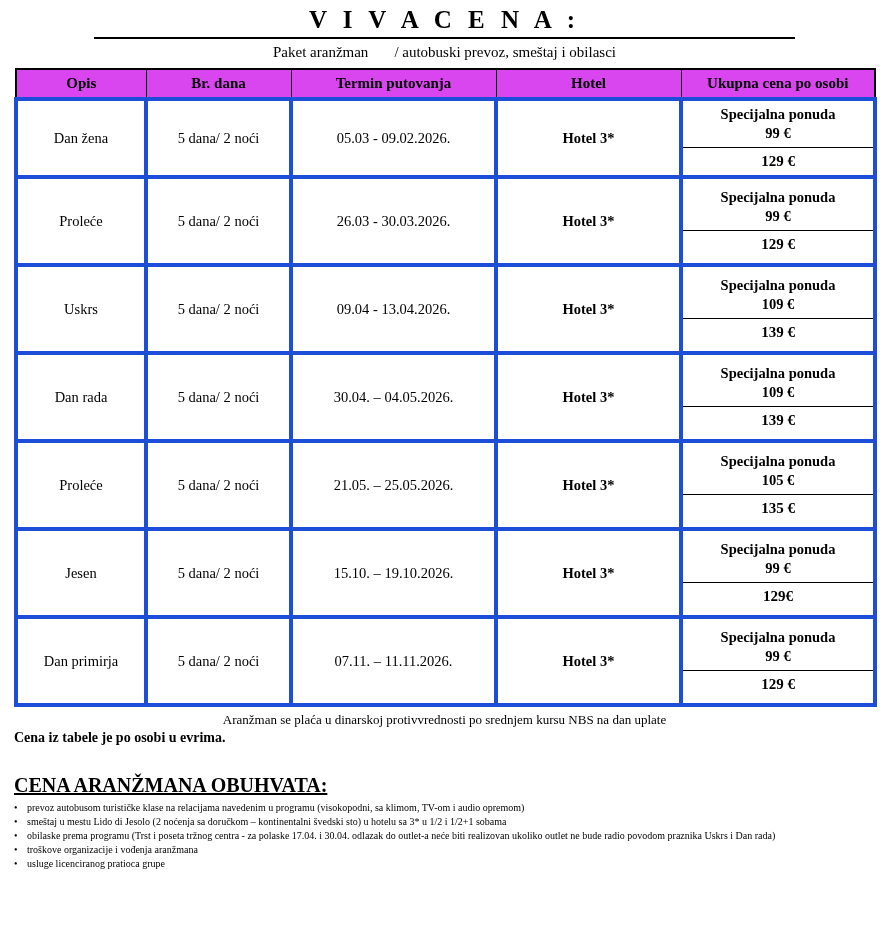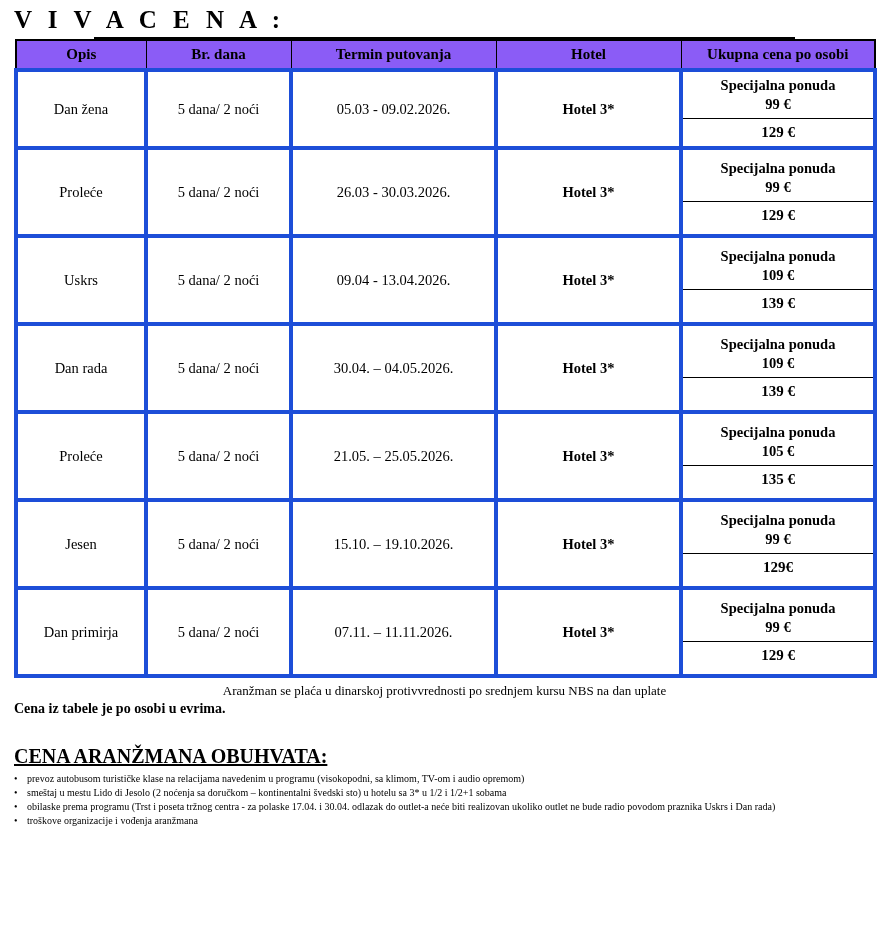--- a/index.html
+++ b/index.html
@@ -14,20 +14,21 @@
     color: #000000;
     position: relative;
     overflow: hidden;
   }
   .page {
     width: 889px;
     box-sizing: border-box;
     padding: 0 14px;
   }
   .doc-title {
+    text-align: center;
     font-family: "Liberation Serif", serif;
     font-size: 25px;
     font-weight: bold;
     letter-spacing: 5px;
     margin-top: 6px;
     margin-bottom: 2px;
   }
   .title-rule {
     border: none;
     border-top: 2px solid #000;
@@ -48,21 +49,21 @@
     width: 859px;
     table-layout: fixed;
     border: 2px solid #000;
   }
   table.main th {
     border: 1px solid #000;
     font-size: 15px;
     font-weight: bold;
     text-align: center;
     padding: 5px 2px;
-    background: #8b5cf6;
+    background: #d946ef;
   }
   table.main td {
     border: 4px solid #1d4ed8;
     font-size: 14.5px;
     text-align: center;
     padding: 4px 2px;
     vertical-align: middle;
   }
   .col-opis { width: 130px; }
   .col-dana { width: 145px; }
@@ -127,20 +128,23 @@
   }
 </style>
 </head>
 <body>
 
 <div class="page">
 
   <div class="doc-title">V I V A C E N A :</div>
   <hr class="title-rule">
 
+  <div class="subtitle">
+    <span>Paket aranžman</span><span class="sep"></span><span>/ autobuski prevoz, smeštaj i obilasci</span>
+  </div>
 
   <table class="main">
     <colgroup>
       <col class="col-opis">
         <col class="col-dana">
         <col class="col-termin">
         <col class="col-hotel">
         <col class="col-cena">
     </colgroup>
     <thead>
@@ -249,15 +253,16 @@
 
   <div class="note1">Aranžman se plaća u dinarskoj protivvrednosti po srednjem kursu NBS na dan uplate</div>
   <div class="note2">Cena iz tabele je po osobi u evrima.</div>
 
   <div class="section-head">CENA ARANŽMANA OBUHVATA:</div>
   <ul class="bullets">
     <li>prevoz autobusom turističke klase na relacijama navedenim u programu (visokopodni, sa klimom, TV-om i audio opremom)</li>
     <li>smeštaj u mestu    Lido di Jesolo (2 noćenja sa doručkom – kontinentalni švedski sto) u hotelu sa 3* u 1/2 i 1/2+1 sobama</li>
     <li>obilaske prema programu (Trst    i poseta tržnog centra - za polaske 17.04. i 30.04. odlazak do outlet-a neće biti realizovan ukoliko outlet ne bude radio povodom praznika Uskrs i Dan rada)</li>
     <li>troškove organizacije i vođenja aranžmana</li>
+    <li>usluge licenciranog pratioca grupe</li>
   </ul>
 
 </div>
 
 </body></html>

